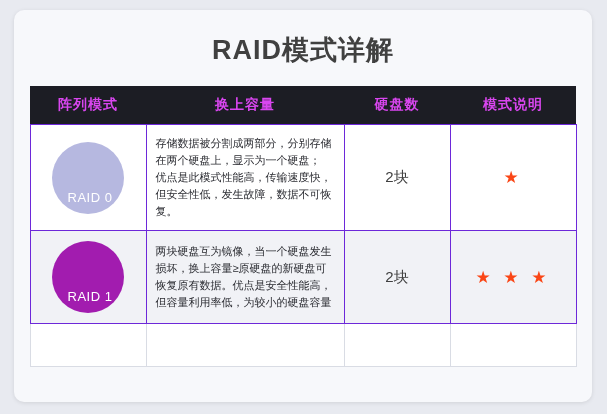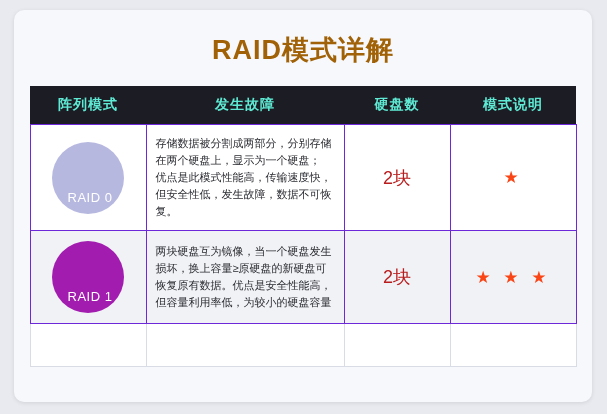--- a/index.html
+++ b/index.html
@@ -20,35 +20,35 @@
     width: 578px;
     height: 392px;
     background: #f7f8fb;
     border-radius: 10px;
     box-shadow: 0 1px 4px rgba(0,0,0,0.10);
     overflow: hidden;
   }
   #title {
     text-align: center;
     font-size: 27px;
-    color: #a16207;
+    color: #404040;
     font-weight: bold;
     letter-spacing: 1px;
     padding-top: 22px;
     padding-bottom: 18px;
   }
   table {
     border-collapse: collapse;
     width: 538px;
     margin: 0 auto;
     table-layout: fixed;
   }
   thead th {
     background: #1c1d24;
-    color: #5eead4;
+    color: #d946ef;
     font-size: 14px;
     font-weight: bold;
     height: 36px;
     text-align: center;
     border: none;
     letter-spacing: 1px;
   }
   tbody td {
     border: 1px solid #6d28d9;
     vertical-align: middle;
@@ -88,22 +88,22 @@
 
   .desc-cell {
     font-size: 11px;
     line-height: 1.55;
     color: #2a2b31;
     padding: 10px 9px;
     text-align: left;
   }
   .disk-cell {
     text-align: center;
-    font-size: 18px;
-    color: #b91c1c;
+    font-size: 15px;
+    color: #404040;
     margin-top: 6px;
   }
   .rec-cell {
     text-align: center;
     font-size: 17px;
     color: #fa4616;
     letter-spacing: 4px;
     white-space: nowrap;
   }
   .empty-row td {
@@ -116,21 +116,21 @@
 <body>
 
 <div id="card">
 
   <div id="title">RAID模式详解</div>
 
   <table>
     <thead>
       <tr>
         <th class="col-mode">阵列模式</th>
-        <th class="col-desc">发生故障</th>
+        <th class="col-desc">换上容量</th>
         <th class="col-disk">硬盘数</th>
         <th class="col-rec">模式说明</th>
       </tr>
     </thead>
     <tbody>
 
       <tr>
         <td class="mode-cell">
           <div class="circle c-raid0">
             <span class="clabel">RAID 0</span>

